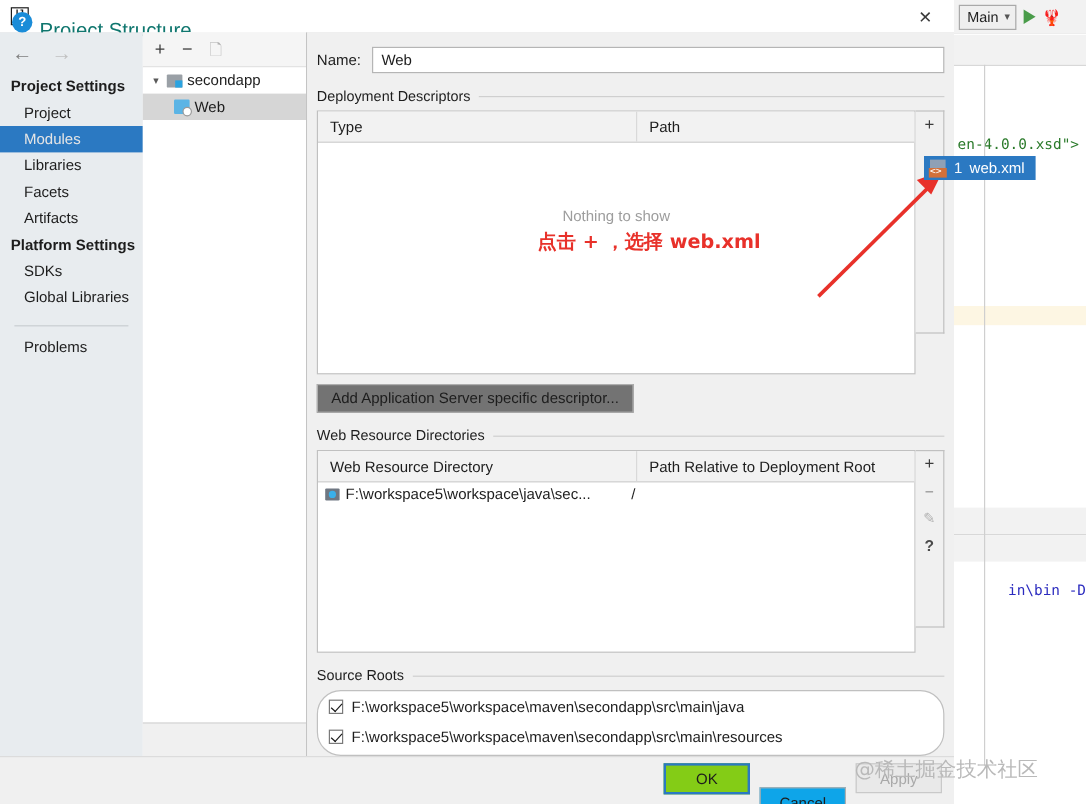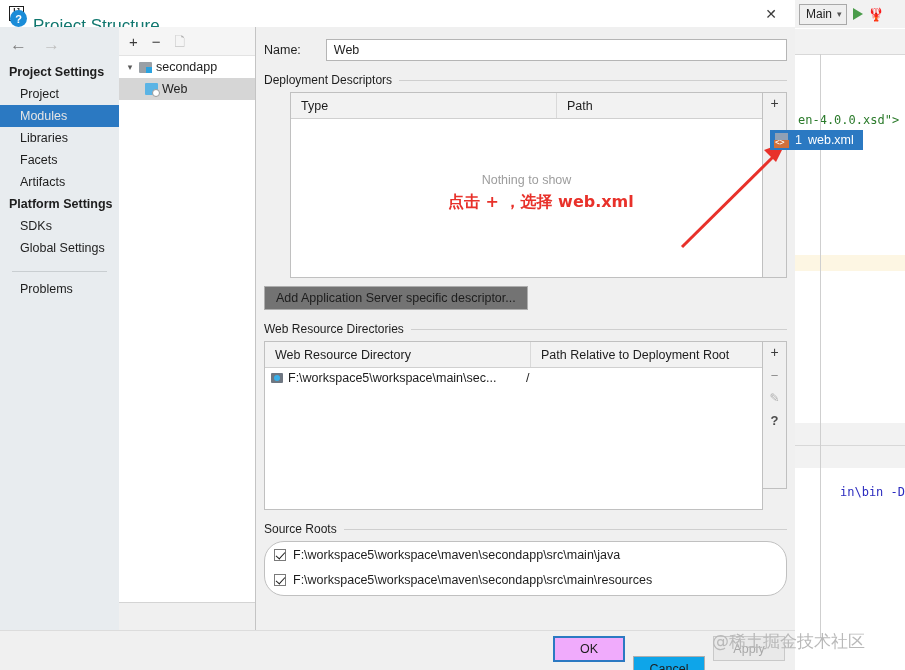--- a/index.html
+++ b/index.html
@@ -110,21 +110,21 @@
   .web-ico::before { content:""; position:absolute; inset:0; background:#5bb4e5; border-radius:1px; }
   .web-ico::after {
     content:""; position:absolute; right:-2px; bottom:-2px; width:8px; height:8px;
     border:1.5px solid #9a9a9a; border-radius:50%; background:#ffffff; box-sizing:border-box;
   }
   .treepane-bottom { position:absolute; left:0; bottom:0; width:100%; height:28px; background:#f0f0f0; border-top:1px solid #d4d4d4; }
 
   
   .content { position:absolute; left:256px; top:27px; width:539px; height:604px; background:#f0f0f0; }
 
-  .name-row { display:flex; align-items:center; padding:12px 8px 0 8px; gap:25px; }
+  .name-row { display:flex; align-items:center; padding:12px 8px 0 8px; gap:9px; }
   .name-label { font-size:12.5px; }
   .textfield {
     flex:1; height:22px; background:#ffffff; border:1px solid #b5b5b5;
     display:flex; align-items:center; padding-left:7px; font-size:12.5px; color:#1d1d1d;
     box-sizing:border-box;
   }
 
   .sect { margin:0 8px; }
   .sect-title-row { display:flex; align-items:center; gap:7px; margin-top:12px; }
   .sect-title { font-size:12px; color:#1d1d1d; white-space:nowrap; }
@@ -183,21 +183,21 @@
     position:absolute; left:0; bottom:0; width:795px; height:39px;
     background:#f0f0f0; border-top:1px solid #dcdcdc;
   }
   .helpbtn {
     position:absolute; left:10px; top:10px; width:17px; height:17px;
     border-radius:50%; background:#1a8cd8; color:#fff; font-size:11px;
     display:flex; align-items:center; justify-content:center; font-weight:bold;
   }
   .okbtn {
     position:absolute; left:553px; top:636px; width:72px; height:26px;
-    background:#f0abfc; border:2px solid #2b79c2; font-size:12.5px;
+    background:#84cc16; border:2px solid #2b79c2; font-size:12.5px;
     display:flex; align-items:center; justify-content:center; box-sizing:border-box;
   }
   .cancelbtn {
     position:absolute; left:633px; top:636px; width:72px; height:25px;
     background:#0ea5e9; border:1px solid #aeaeae; font-size:12.5px;
     display:flex; align-items:center; justify-content:center; box-sizing:border-box;margin-top:20px;
   }
   .applybtn {
     position:absolute; left:713px; top:636px; width:72px; height:25px;
     background:#e9e9e9; border:1px solid #c9c9c9; font-size:12.5px; color:#a8a8a8;
@@ -273,21 +273,21 @@
 
       <div class="nav-group">Project Settings</div>
       <div class="nav-item">Project</div>
       <div class="nav-item selected">Modules</div>
       <div class="nav-item">Libraries</div>
       <div class="nav-item">Facets</div>
       <div class="nav-item">Artifacts</div>
 
       <div class="nav-group">Platform Settings</div>
       <div class="nav-item">SDKs</div>
-      <div class="nav-item">Global Settings</div>
+      <div class="nav-item">Global Libraries</div>
 
       <div class="nav-sep"></div>
       <div class="nav-item">Problems</div>
     </div>
 
     <div class="treepane">
       <div class="tree-toolbar">
         <span class="tb-icon">+</span>
         <span class="tb-icon">−</span>
         <span class="tb-icon copy">🗋</span>
@@ -310,21 +310,21 @@
         <span class="name-label">Name:</span>
         <span class="textfield">Web</span>
       </div>
 
       <div class="sect">
         <div class="sect-title-row">
           <span class="sect-title">Deployment Descriptors</span>
           <span class="sect-rule"></span>
         </div>
         <div class="tablewrap">
-          <div class="table" style="height:186px;margin-left:26px;">
+          <div class="table" style="height:220px;">
             <div class="thead">
               <div class="th c1">Type</div>
               <div class="th c2">Path</div>
             </div>
             <div class="tbody" style="height:160px;">
               <div class="empty-msg">Nothing to show</div>
             </div>
           </div>
           <div class="sidebtns" style="height:186px;">
             <span class="sb">+</span>
@@ -345,21 +345,21 @@
         <div class="tablewrap">
           <div class="table" style="height:169px;">
             <div class="thead">
               <div class="th c1">Web Resource Directory</div>
               <div class="th c2">Path Relative to Deployment Root</div>
             </div>
             <div class="tbody">
               <div class="trow">
                 <span class="cell1">
                   <span class="dir-ico"></span>
-                  <span>F:\workspace5\workspace\main\sec...</span>
+                  <span>F:\workspace5\workspace\java\sec...</span>
                 </span>
                 <span class="cell2">/</span>
               </div>
             </div>
           </div>
           <div class="sidebtns" style="height:148px;">
             <span class="sb">+</span>
             <span class="sb minus">−</span>
             <span class="sb pencil">✎</span>
             <span class="sb help">?</span>

